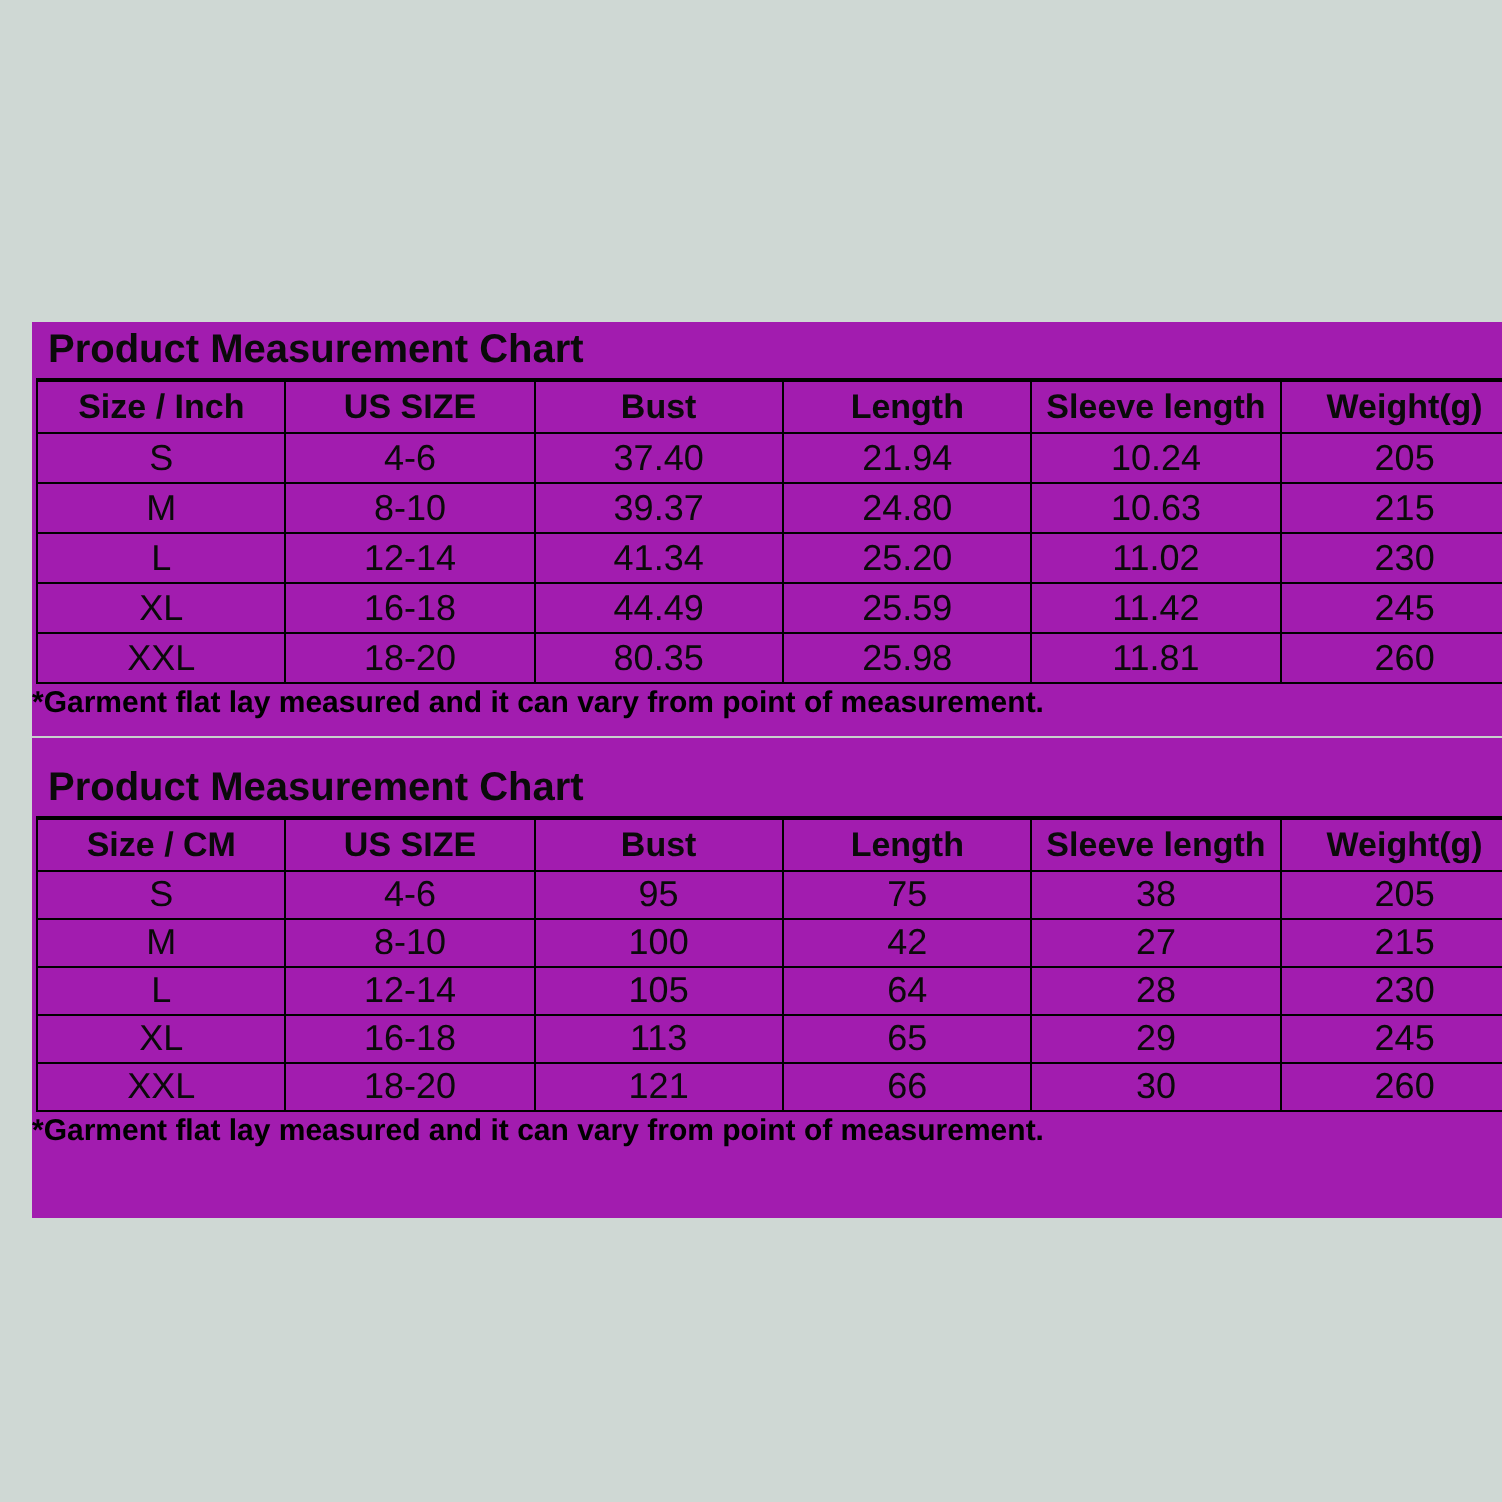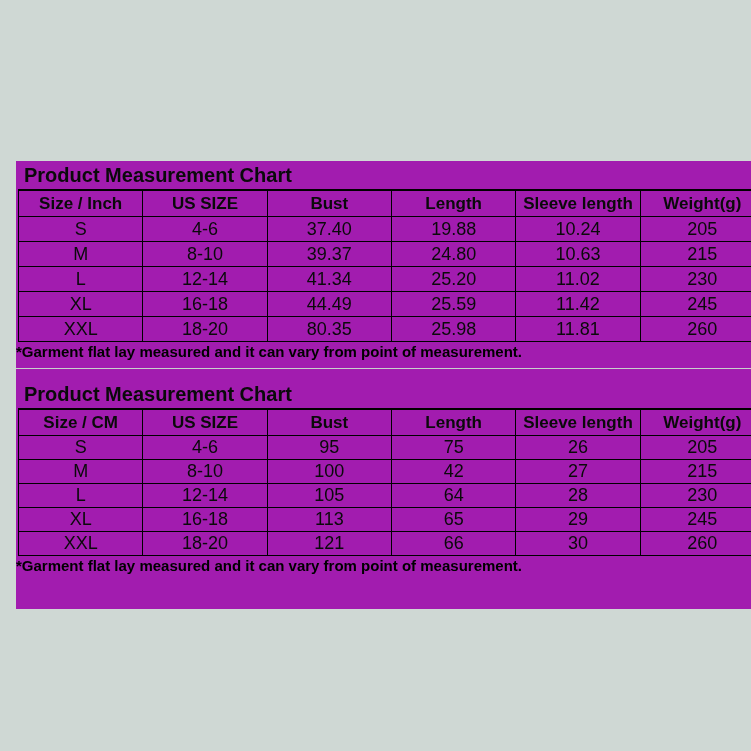--- a/index.html
+++ b/index.html
@@ -84,21 +84,21 @@
             <th>Length</th>
             <th>Sleeve length</th>
             <th>Weight(g)</th>
           </tr>
         </thead>
         <tbody>
           <tr>
             <td>S</td>
             <td>4-6</td>
             <td>37.40</td>
-            <td>19.88</td>
+            <td>21.94</td>
             <td>10.24</td>
             <td>205</td>
           </tr>
           <tr>
             <td>M</td>
             <td>8-10</td>
             <td>39.37</td>
             <td>24.80</td>
             <td>10.63</td>
             <td>215</td>
@@ -146,21 +146,21 @@
             <th>Sleeve length</th>
             <th>Weight(g)</th>
           </tr>
         </thead>
         <tbody>
           <tr>
             <td>S</td>
             <td>4-6</td>
             <td>95</td>
             <td>75</td>
-            <td>26</td>
+            <td>38</td>
             <td>205</td>
           </tr>
           <tr>
             <td>M</td>
             <td>8-10</td>
             <td>100</td>
             <td>42</td>
             <td>27</td>
             <td>215</td>
           </tr>

